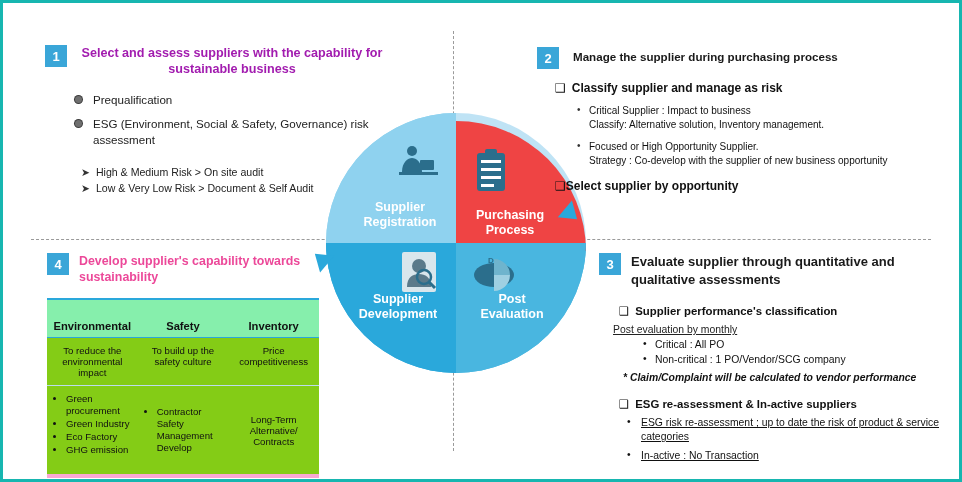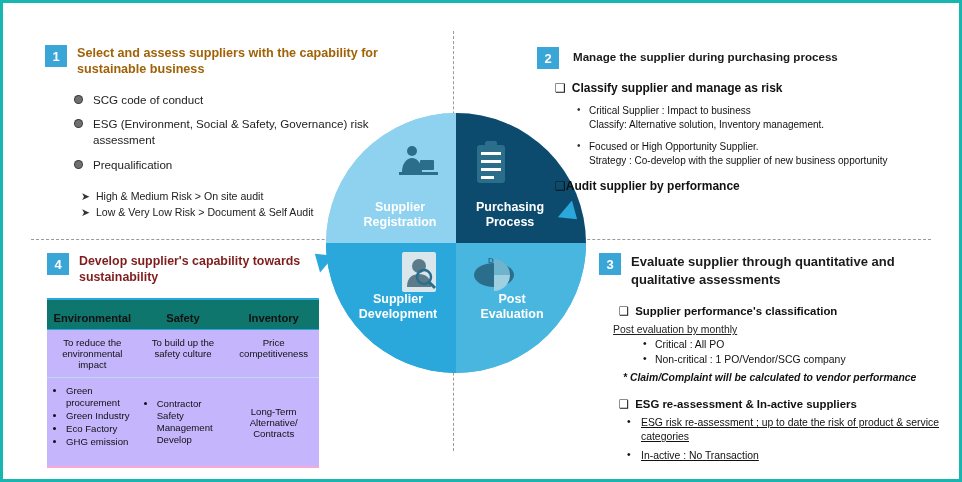--- a/index.html
+++ b/index.html
@@ -80,21 +80,21 @@
     flex-direction: column;
     align-items: center;
     justify-content: flex-end;
     color: #ffffff;
     font-weight: bold;
     font-size: 12.5px;
     line-height: 1.15;
     text-align: center;
   }
   .quad.tl { left: 0;     top: 0;     background: #8fd2ef; border-radius: 130px 0 0 0; }
-  .quad.tr { left: 130px; top: 0;     background: #0c4a6e; border-radius: 0 130px 0 0; }
+  .quad.tr { left: 130px; top: 8px;     background: #ef4444; border-radius: 0 130px 0 0; }
   .quad.br { left: 130px; top: 130px; background: #49b6e0; border-radius: 0 0 130px 0; }
   .quad.bl { left: 0;     top: 130px; background: #2aa8db; border-radius: 0 0 0 130px; }
 
   .quad .qlabel { padding: 0 6px 14px 6px; }
   .quad.tl .qlabel { padding-right: 4px; padding-left: 22px; }
   .quad.tr .qlabel { padding-left: 4px; padding-right: 26px; }
   .quad.bl .qlabel { padding-left: 20px; padding-bottom: 52px; }
   .quad.br .qlabel { padding-right: 24px; padding-bottom: 52px; }
 
   .quad .qicon {
@@ -137,23 +137,24 @@
     font-size: 13px;
     flex: 0 0 auto;
   }
 
   
   .q1 { position: absolute; left: 42px; top: 42px; width: 380px; }
   .q1 .head { display: flex; gap: 10px; align-items: flex-start; }
   .q1 .head .title {
     font-weight: bold;
     font-size: 12.6px;
-    color: #a16207;
+    color: #a21caf;
     line-height: 1.3;
     max-width: 310px;
+    text-align: center;
   }
   .q1 ul.bullets {
     margin: 14px 0 0 30px;
     padding: 0;
     list-style: none;
   }
   .q1 ul.bullets li {
     position: relative;
     font-size: 11.6px;
     color: #222;
@@ -283,51 +284,51 @@
     left: 0; top: -1px;
   }
   .q3 .li2 .u { text-decoration: underline; }
 
   
   .q4 { position: absolute; left: 44px; top: 250px; width: 278px; }
   .q4 .head { display: flex; gap: 10px; align-items: flex-start; }
   .q4 .head .title {
     font-weight: bold;
     font-size: 12.4px;
-    color: #7f1d1d;
+    color: #ec4899;
     line-height: 1.3;
     max-width: 230px;
   }
   table.cap {
     margin-top: 13px;
     width: 272px;
     border-collapse: collapse;
     table-layout: fixed;
   }
   table.cap th {
     font-size: 11.2px;
     font-weight: bold;
     color: #111;
-    padding: 12px 2px 5px 2px;
+    padding: 20px 2px 5px 2px;
     text-align: center;
     border-top: 2px solid #2aa8db;
     border-bottom: 1px solid #2aa8db;
-    background: #0f766e;
+    background: #86efac;
   }
   table.cap td {
     font-size: 9.6px;
     color: #111;
     padding: 7px 5px;
     vertical-align: top;
     text-align: center;
     border-bottom: 1px solid #cfe6f2;
-    background: #c4b5fd;
+    background: #84cc16;
   }
   table.cap tr.desc td { border-bottom: 1px solid #bcdcee; }
-  table.cap tr.last td { border-bottom: 2px solid #f9a8d4; height: 74px; }
+  table.cap tr.last td { border-bottom: 4px solid #f9a8d4; height: 74px; }
   table.cap td.mid { vertical-align: middle; }
   table.cap ul {
     margin: 0;
     padding-left: 14px;
     text-align: left;
   }
   table.cap ul li {
     margin-bottom: 1px;
     line-height: 1.25;
   }
@@ -402,23 +403,22 @@
 
     <div class="arrow a1"></div>
     <div class="arrow a2"></div>
 
     <div class="q1">
       <div class="head">
         <span class="badge">1</span>
         <span class="title">Select and assess suppliers with the capability for sustainable business</span>
       </div>
       <ul class="bullets">
-        <li>SCG code of conduct</li>
+        <li>Prequalification</li>
         <li>ESG (Environment, Social &amp; Safety, Governance) risk assessment</li>
-        <li>Prequalification</li>
       </ul>
       <div class="risk">
         <div class="riskline"><span class="ar">➤</span><span>High &amp; Medium Risk  &gt; On site audit</span></div>
         <div class="riskline"><span class="ar">➤</span><span>Low &amp; Very Low Risk &gt; Document &amp; Self Audit</span></div>
       </div>
     </div>
 
     <div class="q2">
       <div class="head">
         <span class="badge">2</span>
@@ -434,21 +434,21 @@
           <div class="t">Critical Supplier : Impact to business</div>
           <div class="s">Classify: Alternative solution, Inventory management.</div>
         </div>
         <div class="item">
           <div class="t">Focused or High Opportunity Supplier.</div>
           <div class="s">Strategy : Co-develop with the supplier of new business opportunity</div>
         </div>
       </div>
 
       <div class="sub2">
-        <span class="box chk">❑</span><span>Audit supplier by performance</span>
+        <span class="box chk">❑</span><span>Select supplier by opportunity</span>
       </div>
     </div>
 
     <div class="q3">
       <div class="head">
         <span class="badge">3</span>
         <span class="title">Evaluate supplier through quantitative and qualitative assessments</span>
       </div>
 
       <div class="sub">

